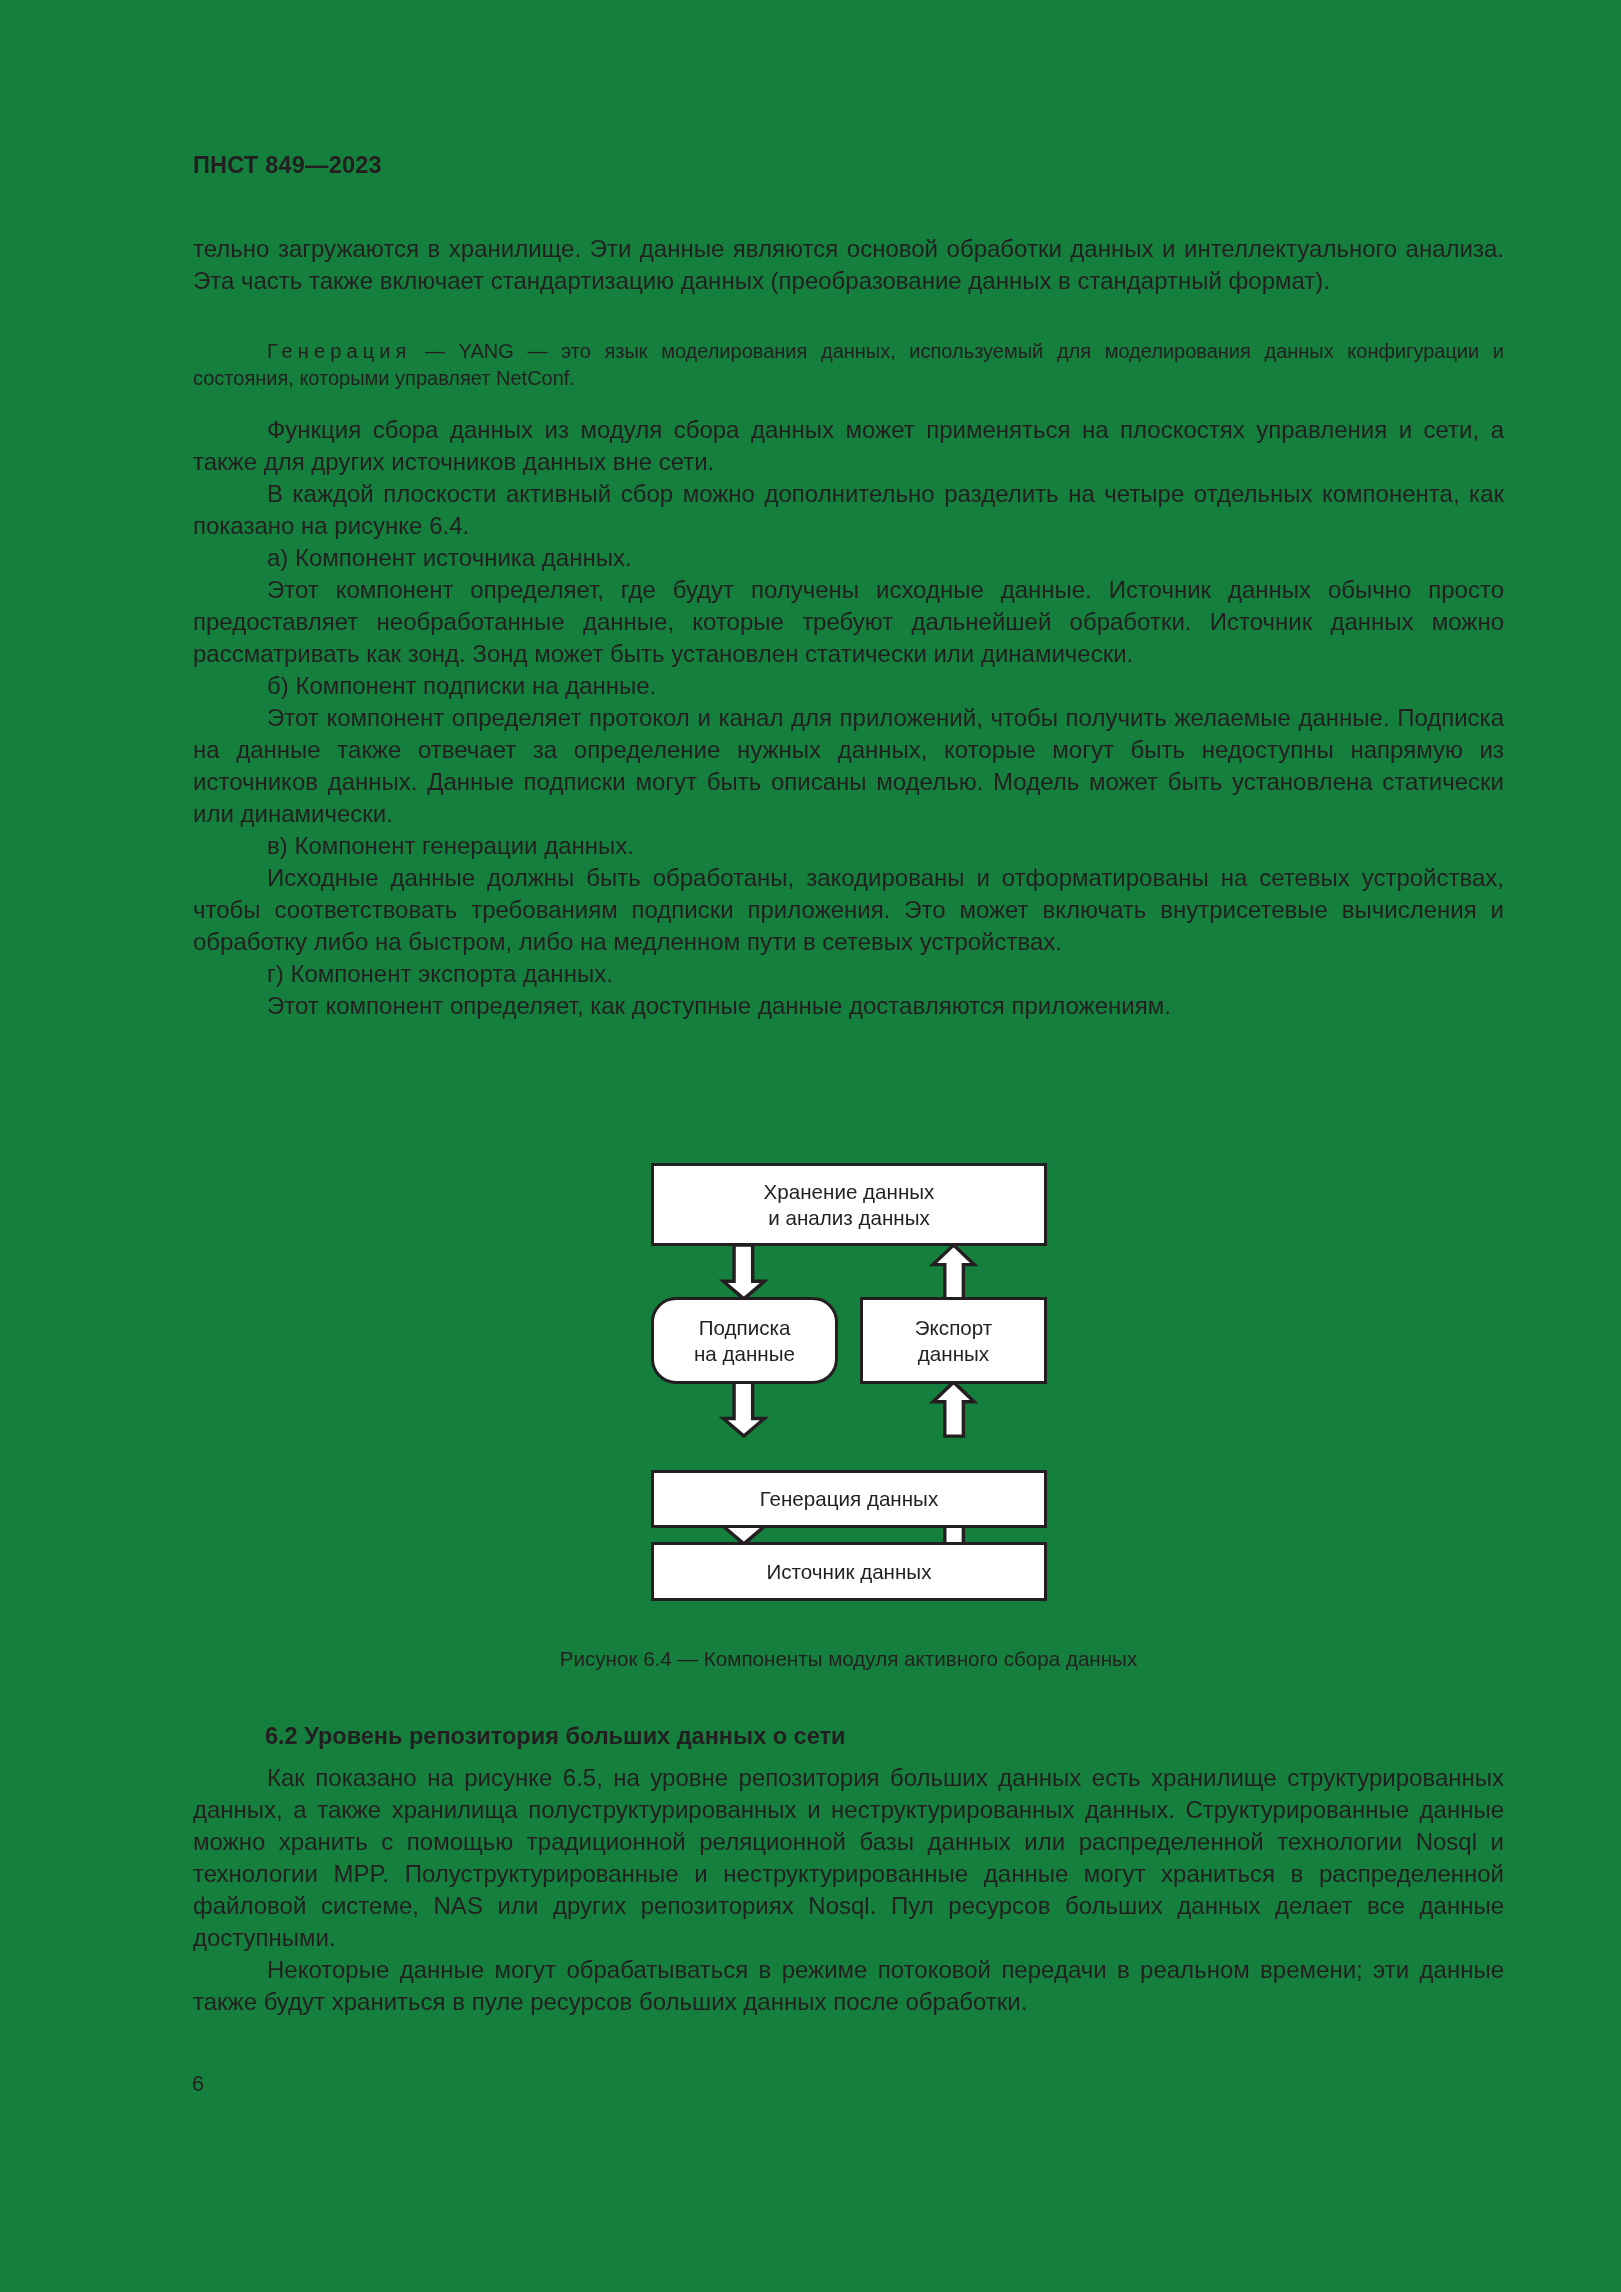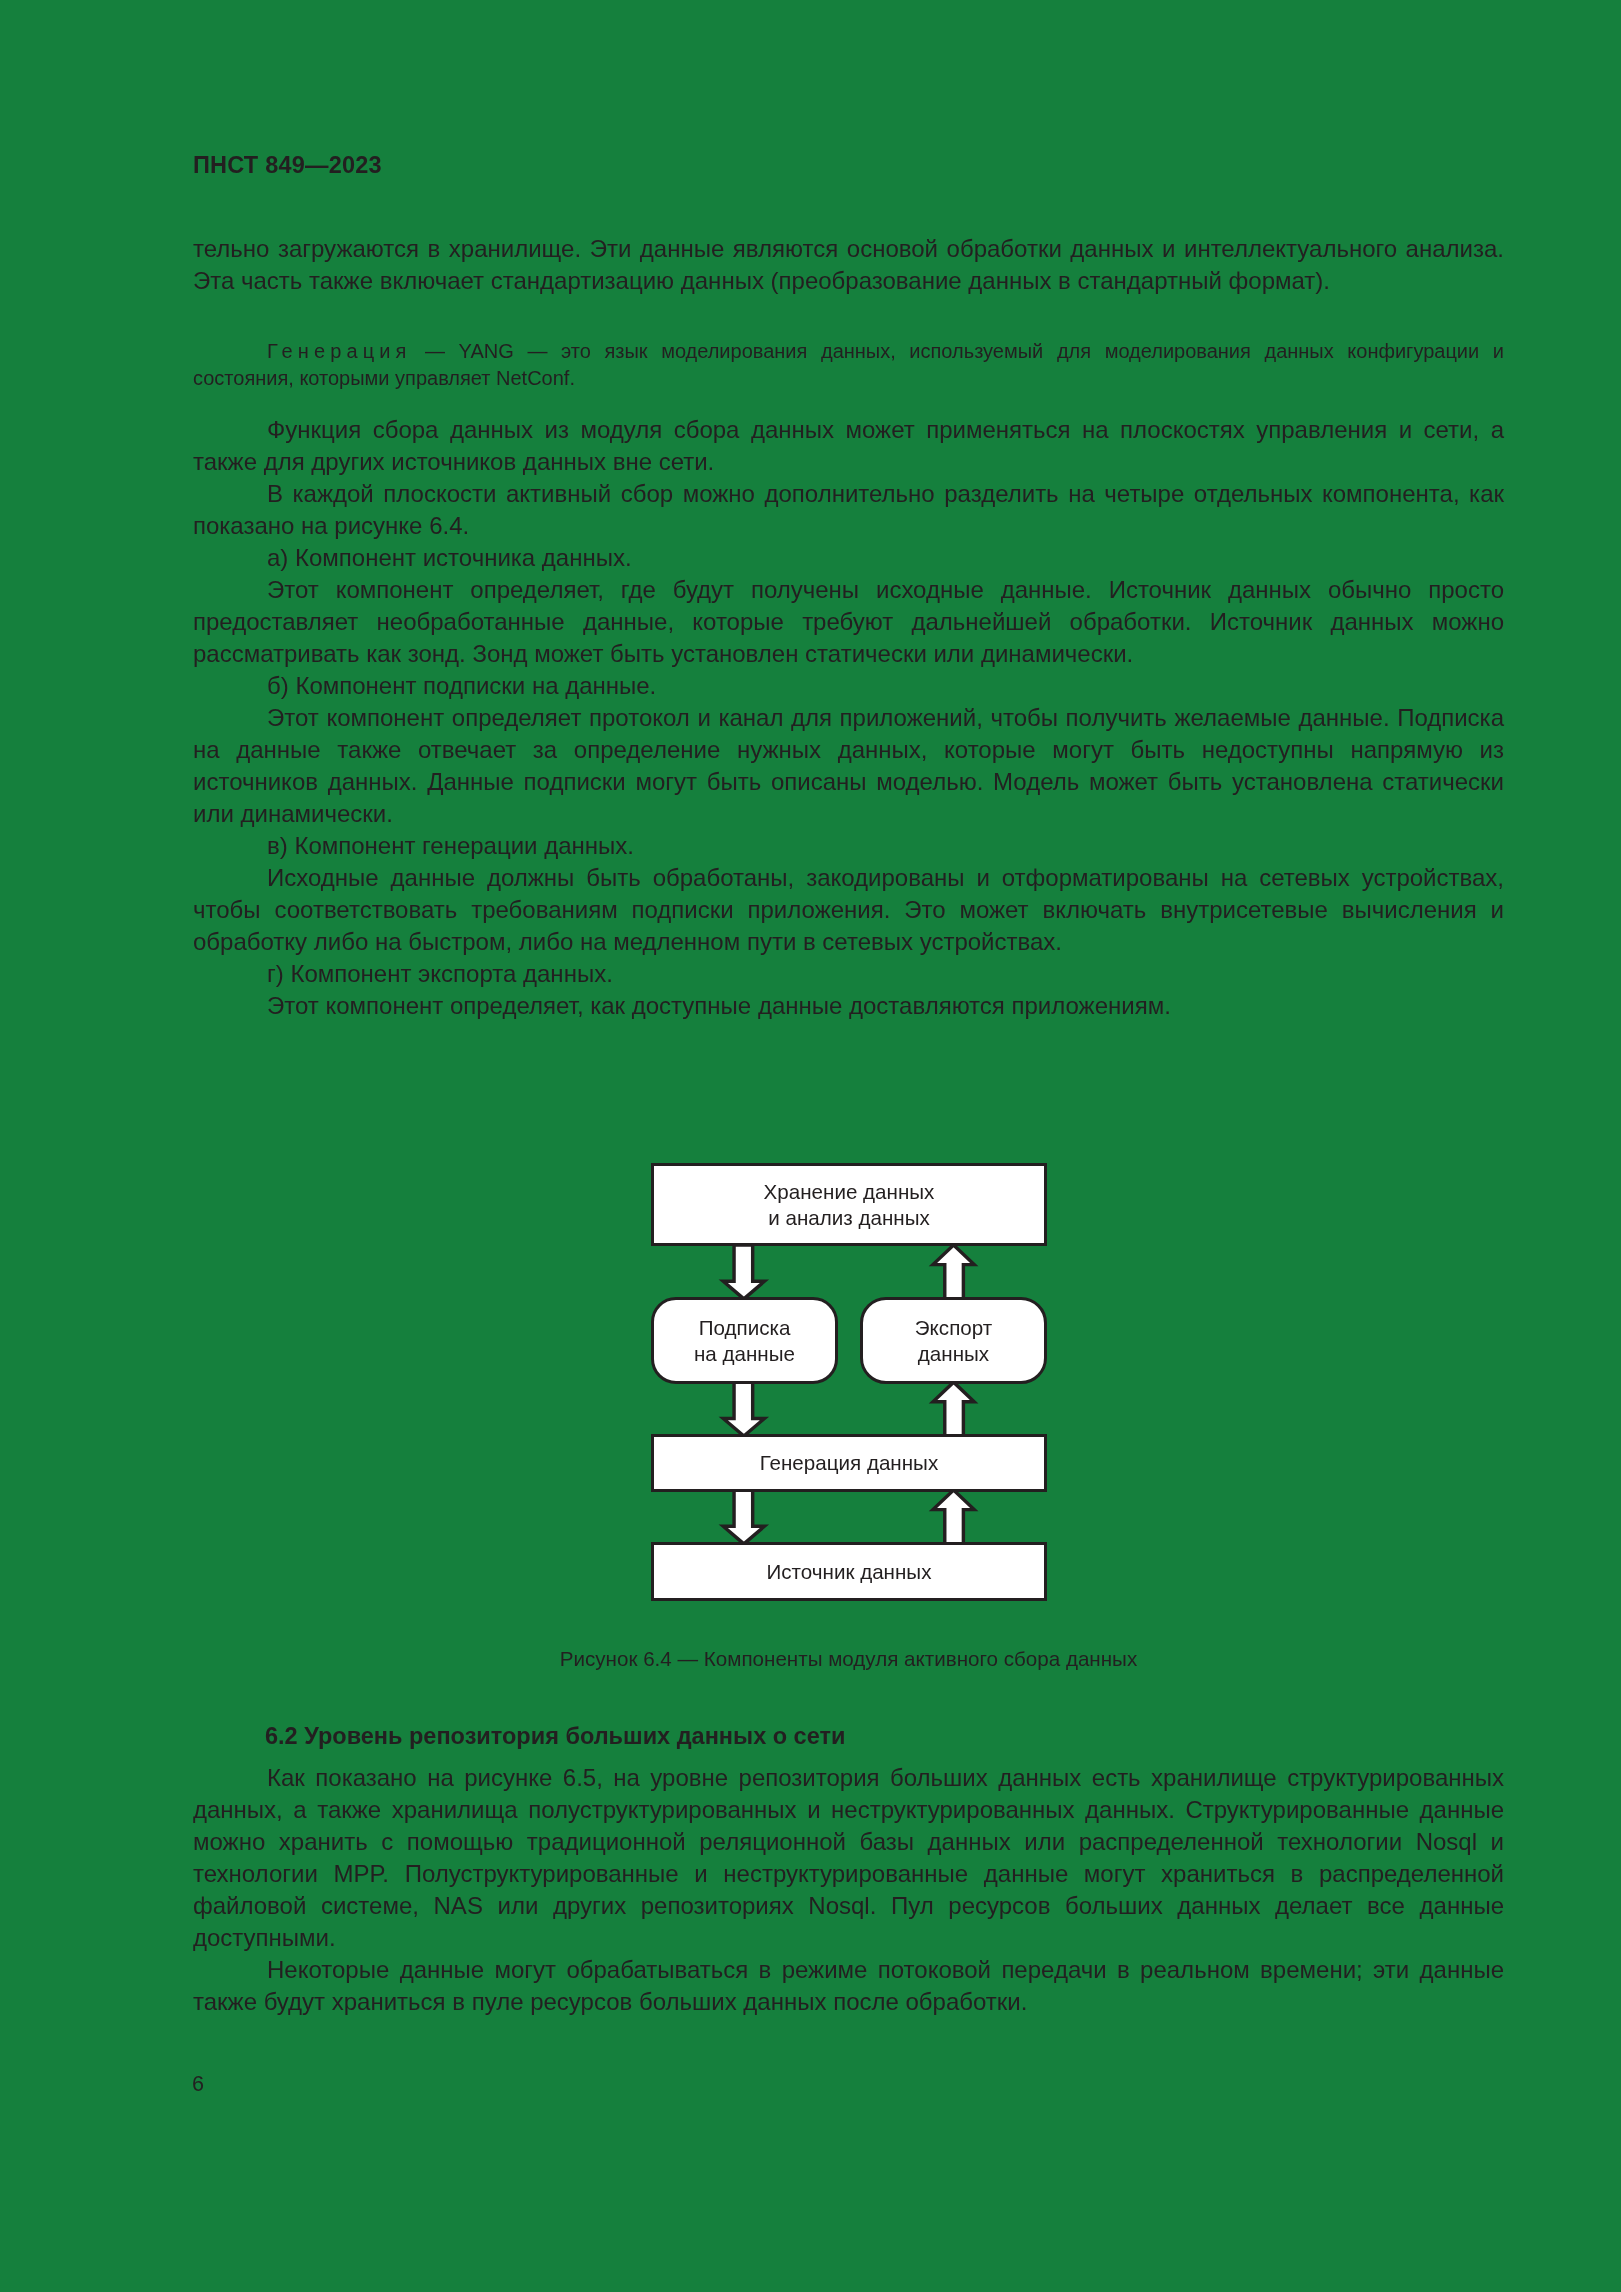--- a/index.html
+++ b/index.html
@@ -64,23 +64,23 @@
         <polygon points="964,1465 983,1465 983,1430 994,1430 973,1410 952,1430 964,1430"></polygon>
 
         <polygon points="964,1575 983,1575 983,1540 994,1540 973,1520 952,1540 964,1540"></polygon>
       </g>
     </svg>
 
     <div class="box" style="left:651px; top:1163px; width:396px; height:83px; white-space:pre-line;">Хранение данных
 и анализ данных</div>
     <div class="box" style="left:651px; top:1297px; width:187px; height:87px; white-space:pre-line;border-radius:25px;">Подписка
 на данные</div>
-    <div class="box" style="left:860px; top:1297px; width:187px; height:87px; white-space:pre-line;border-radius:26px;">Экспорт
+    <div class="box" style="left:860px; top:1297px; width:187px; height:87px; white-space:pre-line;">Экспорт
 данных</div>
-    <div class="box" style="left:651px; top:1434px; width:396px; height:58px;">Генерация данных</div>
+    <div class="box" style="left:651px; top:1470px; width:396px; height:58px;">Генерация данных</div>
     <div class="box" style="left:651px; top:1542px; width:396px; height:59px;">Источник данных</div>
   </div>
 
   <div class="caption">Рисунок 6.4 — Компоненты модуля активного сбора данных</div>
 
   <div class="h2">6.2 Уровень репозитория больших данных о сети</div>
 
   <div class="col" style="top:1762px;">
     <p class="p ind">Как показано на рисунке 6.5, на уровне репозитория больших данных есть хранилище структурированных данных, а также хранилища полуструктурированных и неструктурированных данных. Структурированные данные можно хранить с помощью традиционной реляционной базы данных или распределенной технологии Nosql и технологии MPP. Полуструктурированные и неструктурированные данные могут храниться в распределенной файловой системе, NAS или других репозиториях Nosql. Пул ресурсов больших данных делает все данные доступными.</p>
     <p class="p ind">Некоторые данные могут обрабатываться в режиме потоковой передачи в реальном времени; эти данные также будут храниться в пуле ресурсов больших данных после обработки.</p>

